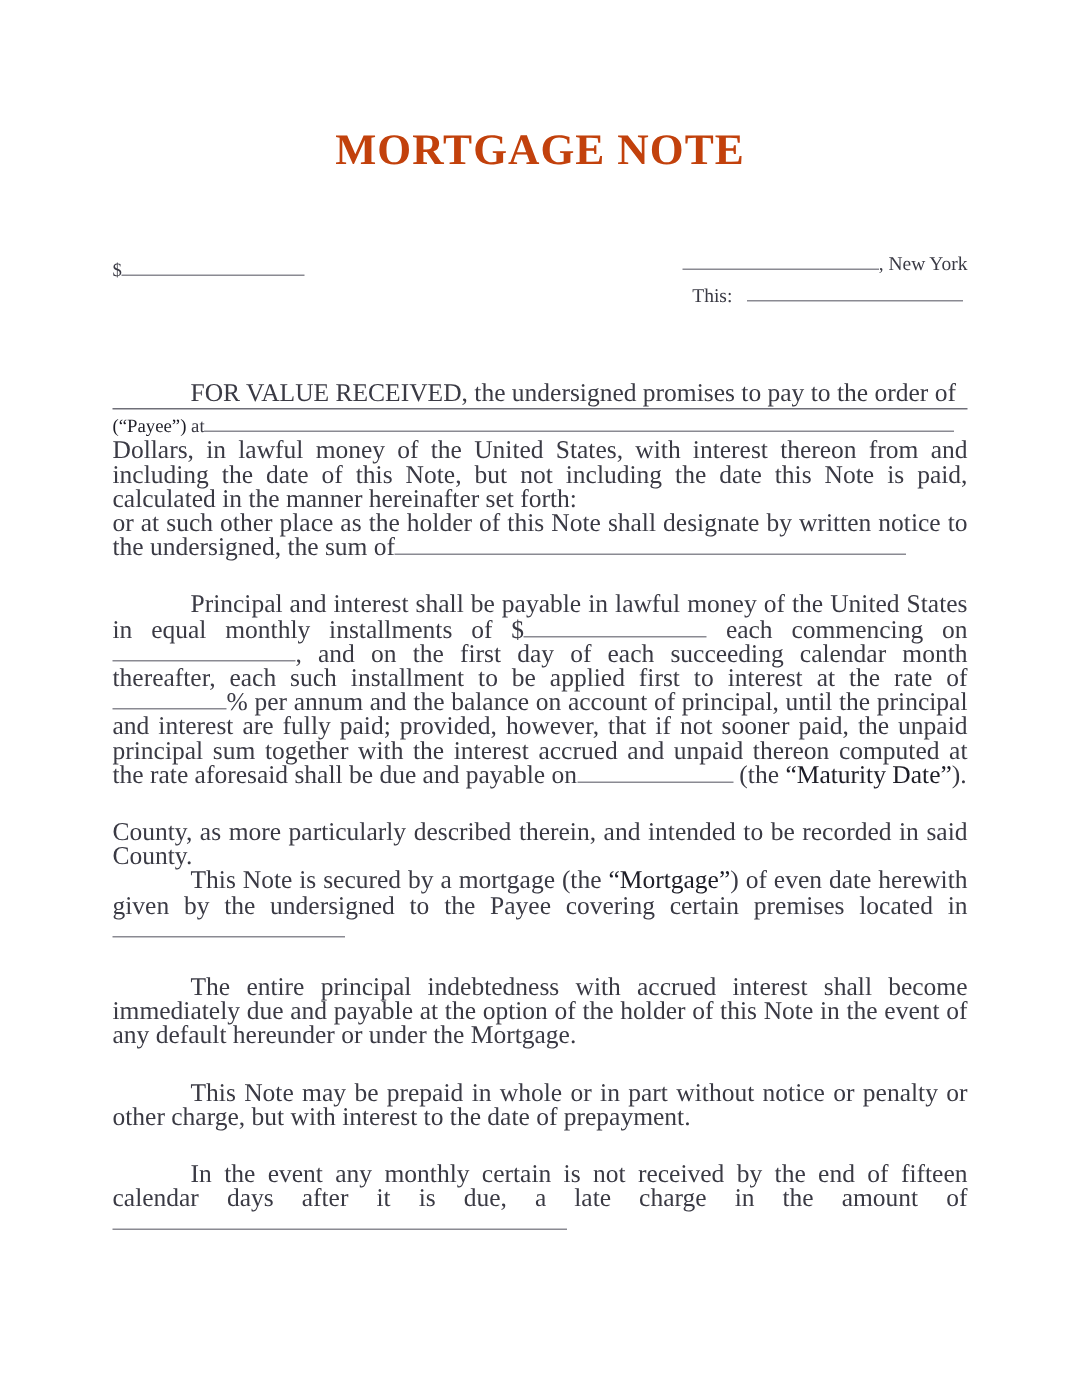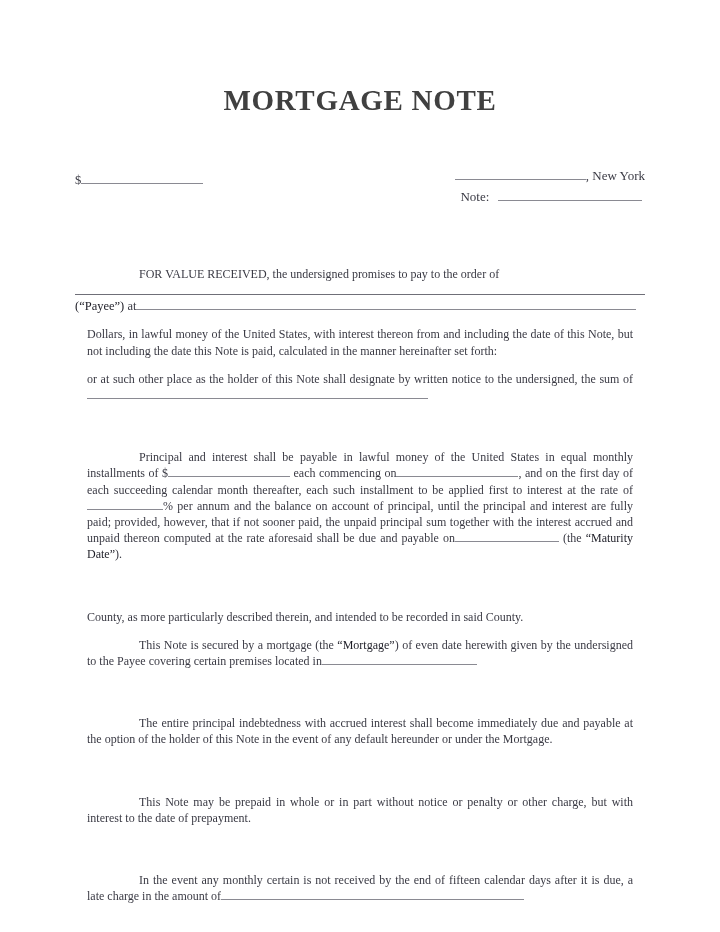--- a/index.html
+++ b/index.html
@@ -24,21 +24,21 @@
   }
   .doc-title {
     position: absolute;
     top: 84px;
     left: 0;
     width: 720px;
     text-align: center;
     font-size: 29px;
     font-weight: bold;
     letter-spacing: 0.7px;
-    color: #404040;
+    color: #c2410c;
     font-family: "Liberation Serif", "DejaVu Serif", serif;
   }
   .body-wrap {
     position: absolute;
     left: 75px;
     top: 168px;
     width: 570px;
   }
   .hdr-row {
     position: relative;
@@ -84,22 +84,22 @@
   .b-payee    { width: 500px; }
   .b-sum      { width: 341px; }
   .b-install  { width: 122px; }
   .b-commence { width: 122px; }
   .b-rate     { width: 76px; }
   .b-maturity { width: 104px; }
   .b-premises { width: 155px; }
   .b-late     { width: 303px; }
 
   p.para {
-    margin: 12px;
-    font-size: 12px;
+    margin: 0;
+    font-size: 17px;
     line-height: 16.2px;
     text-align: justify;
     text-justify: inter-word;
     color: #3a3a44;
   }
   p.para.indent { text-indent: 52px; }
   .gap-md { height: 22px; }
   .gap-xl { height: 44px; }
   b, .bold { font-weight: normal; color: #1d1d26; }
   .rule-full {
@@ -117,21 +117,21 @@
 
   <div class="doc-title">MORTGAGE NOTE</div>
 
   <div class="body-wrap">
 
     <div class="hdr-row">
       <div class="hdr-amount"><span>$</span><span class="blank b-amount"></span></div>
 
       <div class="hdr-right">
         <span class="hdr-place-line"><span class="blank b-place"></span><span>, New York</span></span>
-        <span class="hdr-date-line"><span class="lbl-date">Note:</span><span class="blank b-date"></span></span>
+        <span class="hdr-date-line"><span class="lbl-date">This:</span><span class="blank b-date"></span></span>
       </div>
     </div>
 
     <div class="gap-xl"></div>
 
     <p class="para indent">FOR VALUE RECEIVED, the undersigned promises to pay to the order of</p>
 
     <div class="rule-full"></div>
 
     <div class="line-row"><span class="bold">(“Payee”)</span>

